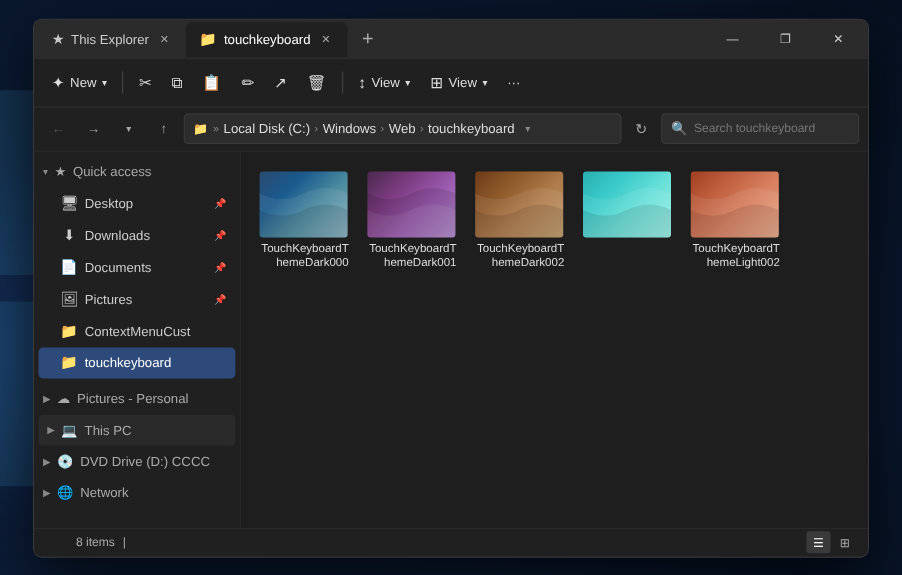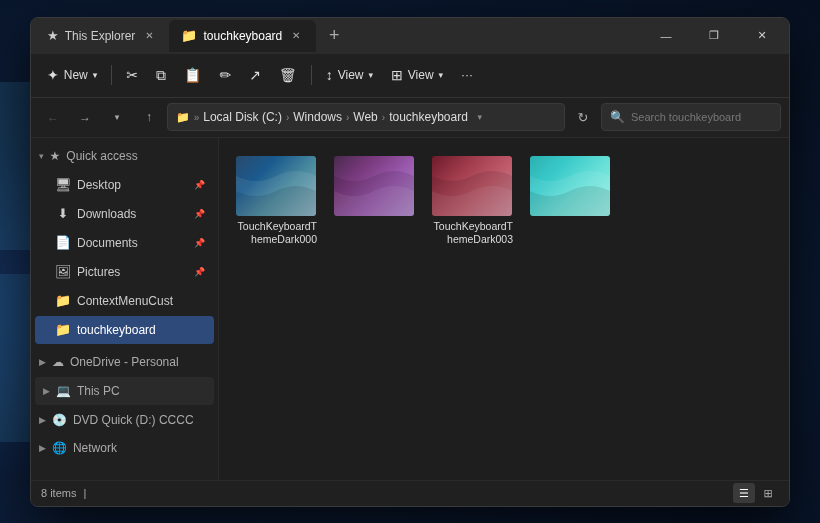--- a/index.html
+++ b/index.html
@@ -315,20 +315,21 @@
       border-top: 1px solid #2a2a2a;
       display: flex;
       align-items: center;
       padding: 0 10px;
       justify-content: space-between;
       flex-shrink: 0;
     }
     .status-text {
       font-size: 11px;
       color: #aaa;
+      margin-left: 28px;
     }
     .view-btns {
       display: flex;
       gap: 2px;
     }
     .view-btn {
       width: 22px;
       height: 20px;
       border-radius: 3px;
       display: flex;
@@ -503,31 +504,31 @@
           <span class="item-label">ContextMenuCust</span>
         </div>
         <div class="sidebar-item indent-1 active">
           <span class="item-icon">📁</span>
           <span class="item-label">touchkeyboard</span>
         </div>
 
         <div class="sidebar-group-header" style="margin-top:4px;">
           <span class="expand-icon">▶</span>
           <span>☁</span>
-          <span>OneDrive - Personal</span>
+          <span>Pictures - Personal</span>
         </div>
         <div class="sidebar-group-header" style="background:#2a2a2a; border-radius:4px; margin:1px 4px;">
           <span class="expand-icon">▶</span>
           <span>💻</span>
           <span>This PC</span>
         </div>
         <div class="sidebar-group-header">
           <span class="expand-icon">▶</span>
           <span>💿</span>
-          <span>DVD Quick (D:) CCCC</span>
+          <span>DVD Drive (D:) CCCC</span>
         </div>
         <div class="sidebar-group-header">
           <span class="expand-icon">▶</span>
           <span>🌐</span>
           <span>Network</span>
         </div>
       </div>
 
       <div class="file-area">
       <div class="file-item">
@@ -539,38 +540,48 @@
             </div>
             <div class="file-name">TouchKeyboardThemeDark000</div>
           </div>
           <div class="file-item">
             <div class="file-thumbnail thumb-dark001">
               <svg class="thumb-wave" viewBox="0 0 160 60" preserveAspectRatio="none">
                 <path d="M0,35 Q20,25 40,35 Q60,45 80,35 Q100,25 120,35 Q140,45 160,35 L160,60 L0,60 Z" fill="rgba(255,255,255,0.08)"></path>
                 <path d="M0,20 Q20,10 40,20 Q60,30 80,20 Q100,10 120,20 Q140,30 160,20 L160,60 L0,60 Z" fill="rgba(0,0,0,0.1)"></path>
               </svg>
             </div>
+            <div class="file-name">TouchKeyboardThemeDark001</div>
           </div>
           <div class="file-item">
-            <div class="file-thumbnail thumb-dark003">
+            <div class="file-thumbnail thumb-dark002">
               <svg class="thumb-wave" viewBox="0 0 160 60" preserveAspectRatio="none">
-                <path d="M0,35 Q20,25 40,35 Q60,45 80,35 Q100,25 120,35 Q140,45 160,35 L160,60 L0,60 Z" fill="rgba(255,255,255,0.08)"></path>
-                <path d="M0,20 Q20,10 40,20 Q60,30 80,20 Q100,10 120,20 Q140,30 160,20 L160,60 L0,60 Z" fill="rgba(0,0,0,0.1)"></path>
+                <path d="M0,20 Q20,10 40,20 Q60,30 80,20 Q100,10 120,20 Q140,30 160,20 L160,60 L0,60 Z" fill="rgba(255,255,255,0.08)"></path>
+                <path d="M0,35 Q20,25 40,35 Q60,45 80,35 Q100,25 120,35 Q140,45 160,35 L160,60 L0,60 Z" fill="rgba(0,0,0,0.1)"></path>
               </svg>
             </div>
-            <div class="file-name">TouchKeyboardThemeDark003</div>
+            <div class="file-name">TouchKeyboardThemeDark002</div>
           </div>
           <div class="file-item">
             <div class="file-thumbnail thumb-light000">
               <svg class="thumb-wave" viewBox="0 0 160 60" preserveAspectRatio="none">
                 <path d="M0,20 Q20,10 40,20 Q60,30 80,20 Q100,10 120,20 Q140,30 160,20 L160,60 L0,60 Z" fill="rgba(255,255,255,0.08)"></path>
                 <path d="M0,35 Q20,25 40,35 Q60,45 80,35 Q100,25 120,35 Q140,45 160,35 L160,60 L0,60 Z" fill="rgba(0,0,0,0.1)"></path>
               </svg>
             </div>
           </div>
+          <div class="file-item">
+            <div class="file-thumbnail thumb-light002">
+              <svg class="thumb-wave" viewBox="0 0 160 60" preserveAspectRatio="none">
+                <path d="M0,20 Q20,10 40,20 Q60,30 80,20 Q100,10 120,20 Q140,30 160,20 L160,60 L0,60 Z" fill="rgba(255,255,255,0.08)"></path>
+                <path d="M0,35 Q20,25 40,35 Q60,45 80,35 Q100,25 120,35 Q140,45 160,35 L160,60 L0,60 Z" fill="rgba(0,0,0,0.1)"></path>
+              </svg>
+            </div>
+            <div class="file-name">TouchKeyboardThemeLight002</div>
+          </div>
         </div>
     </div>
 
     <div class="status-bar">
       <span class="status-text">
         <span>8 items</span>
         <span style="margin:0 4px;">|</span>
       </span>
       <div class="view-btns">
         <div class="view-btn active">☰</div>

